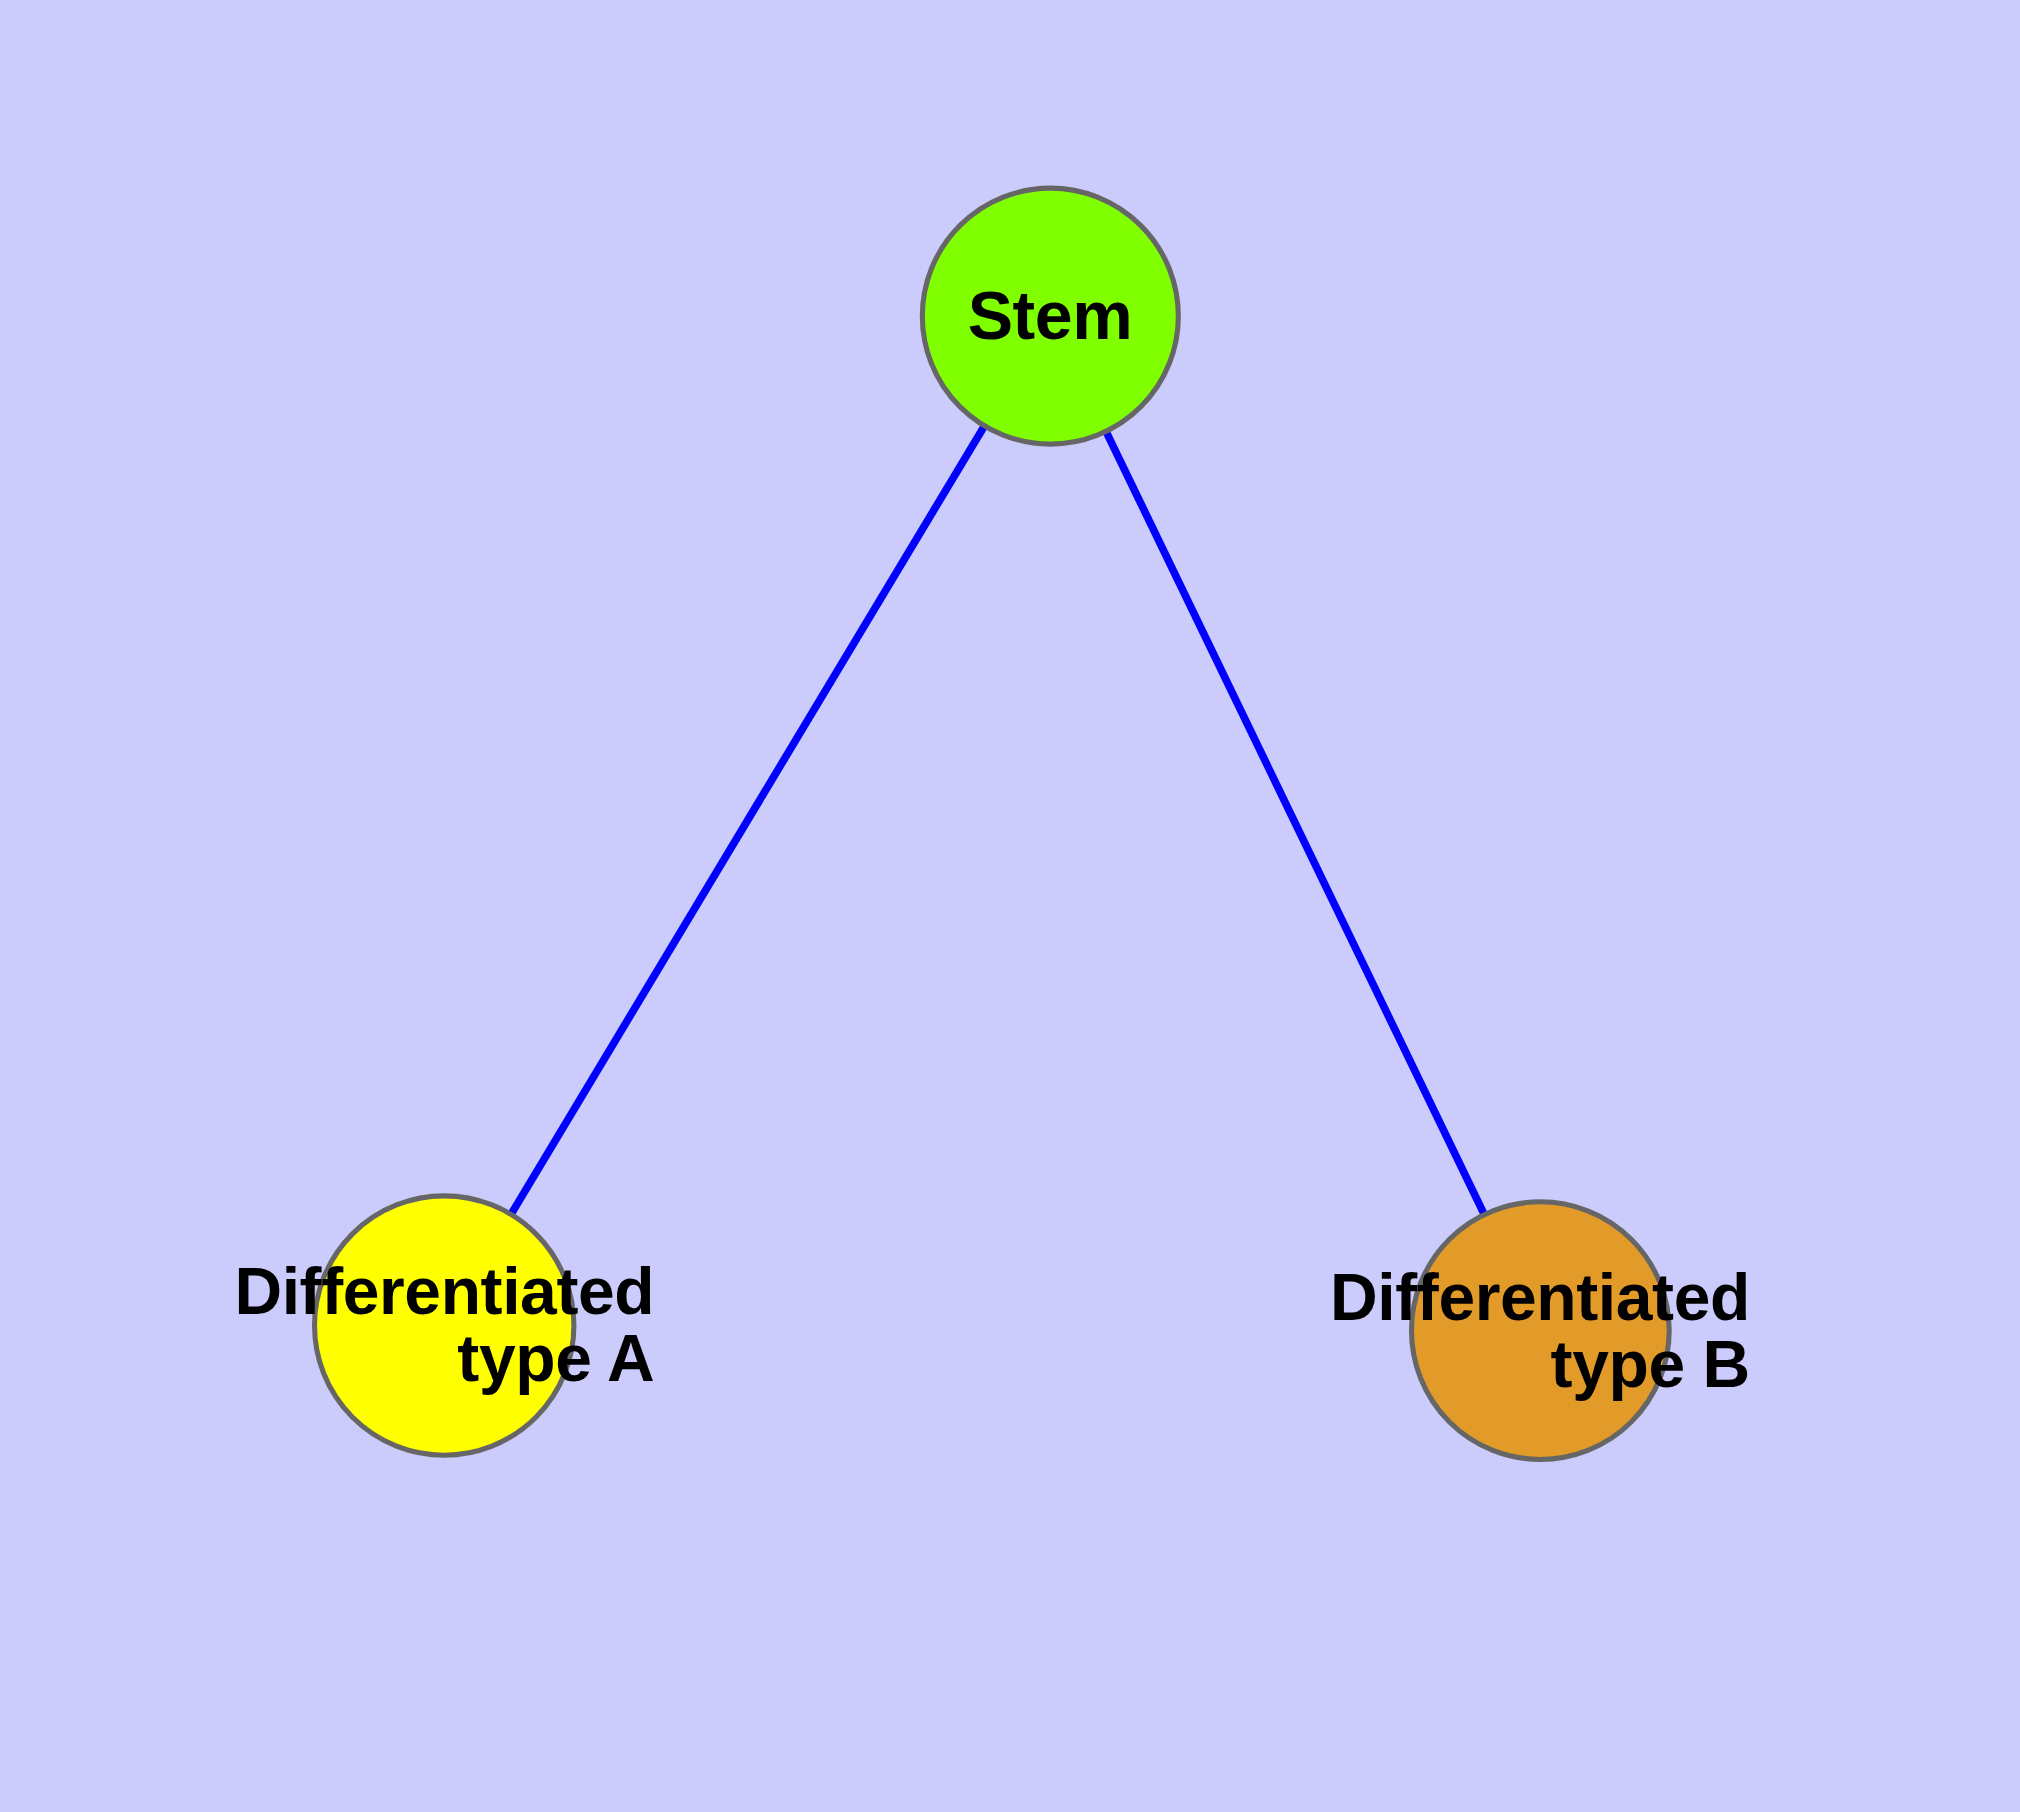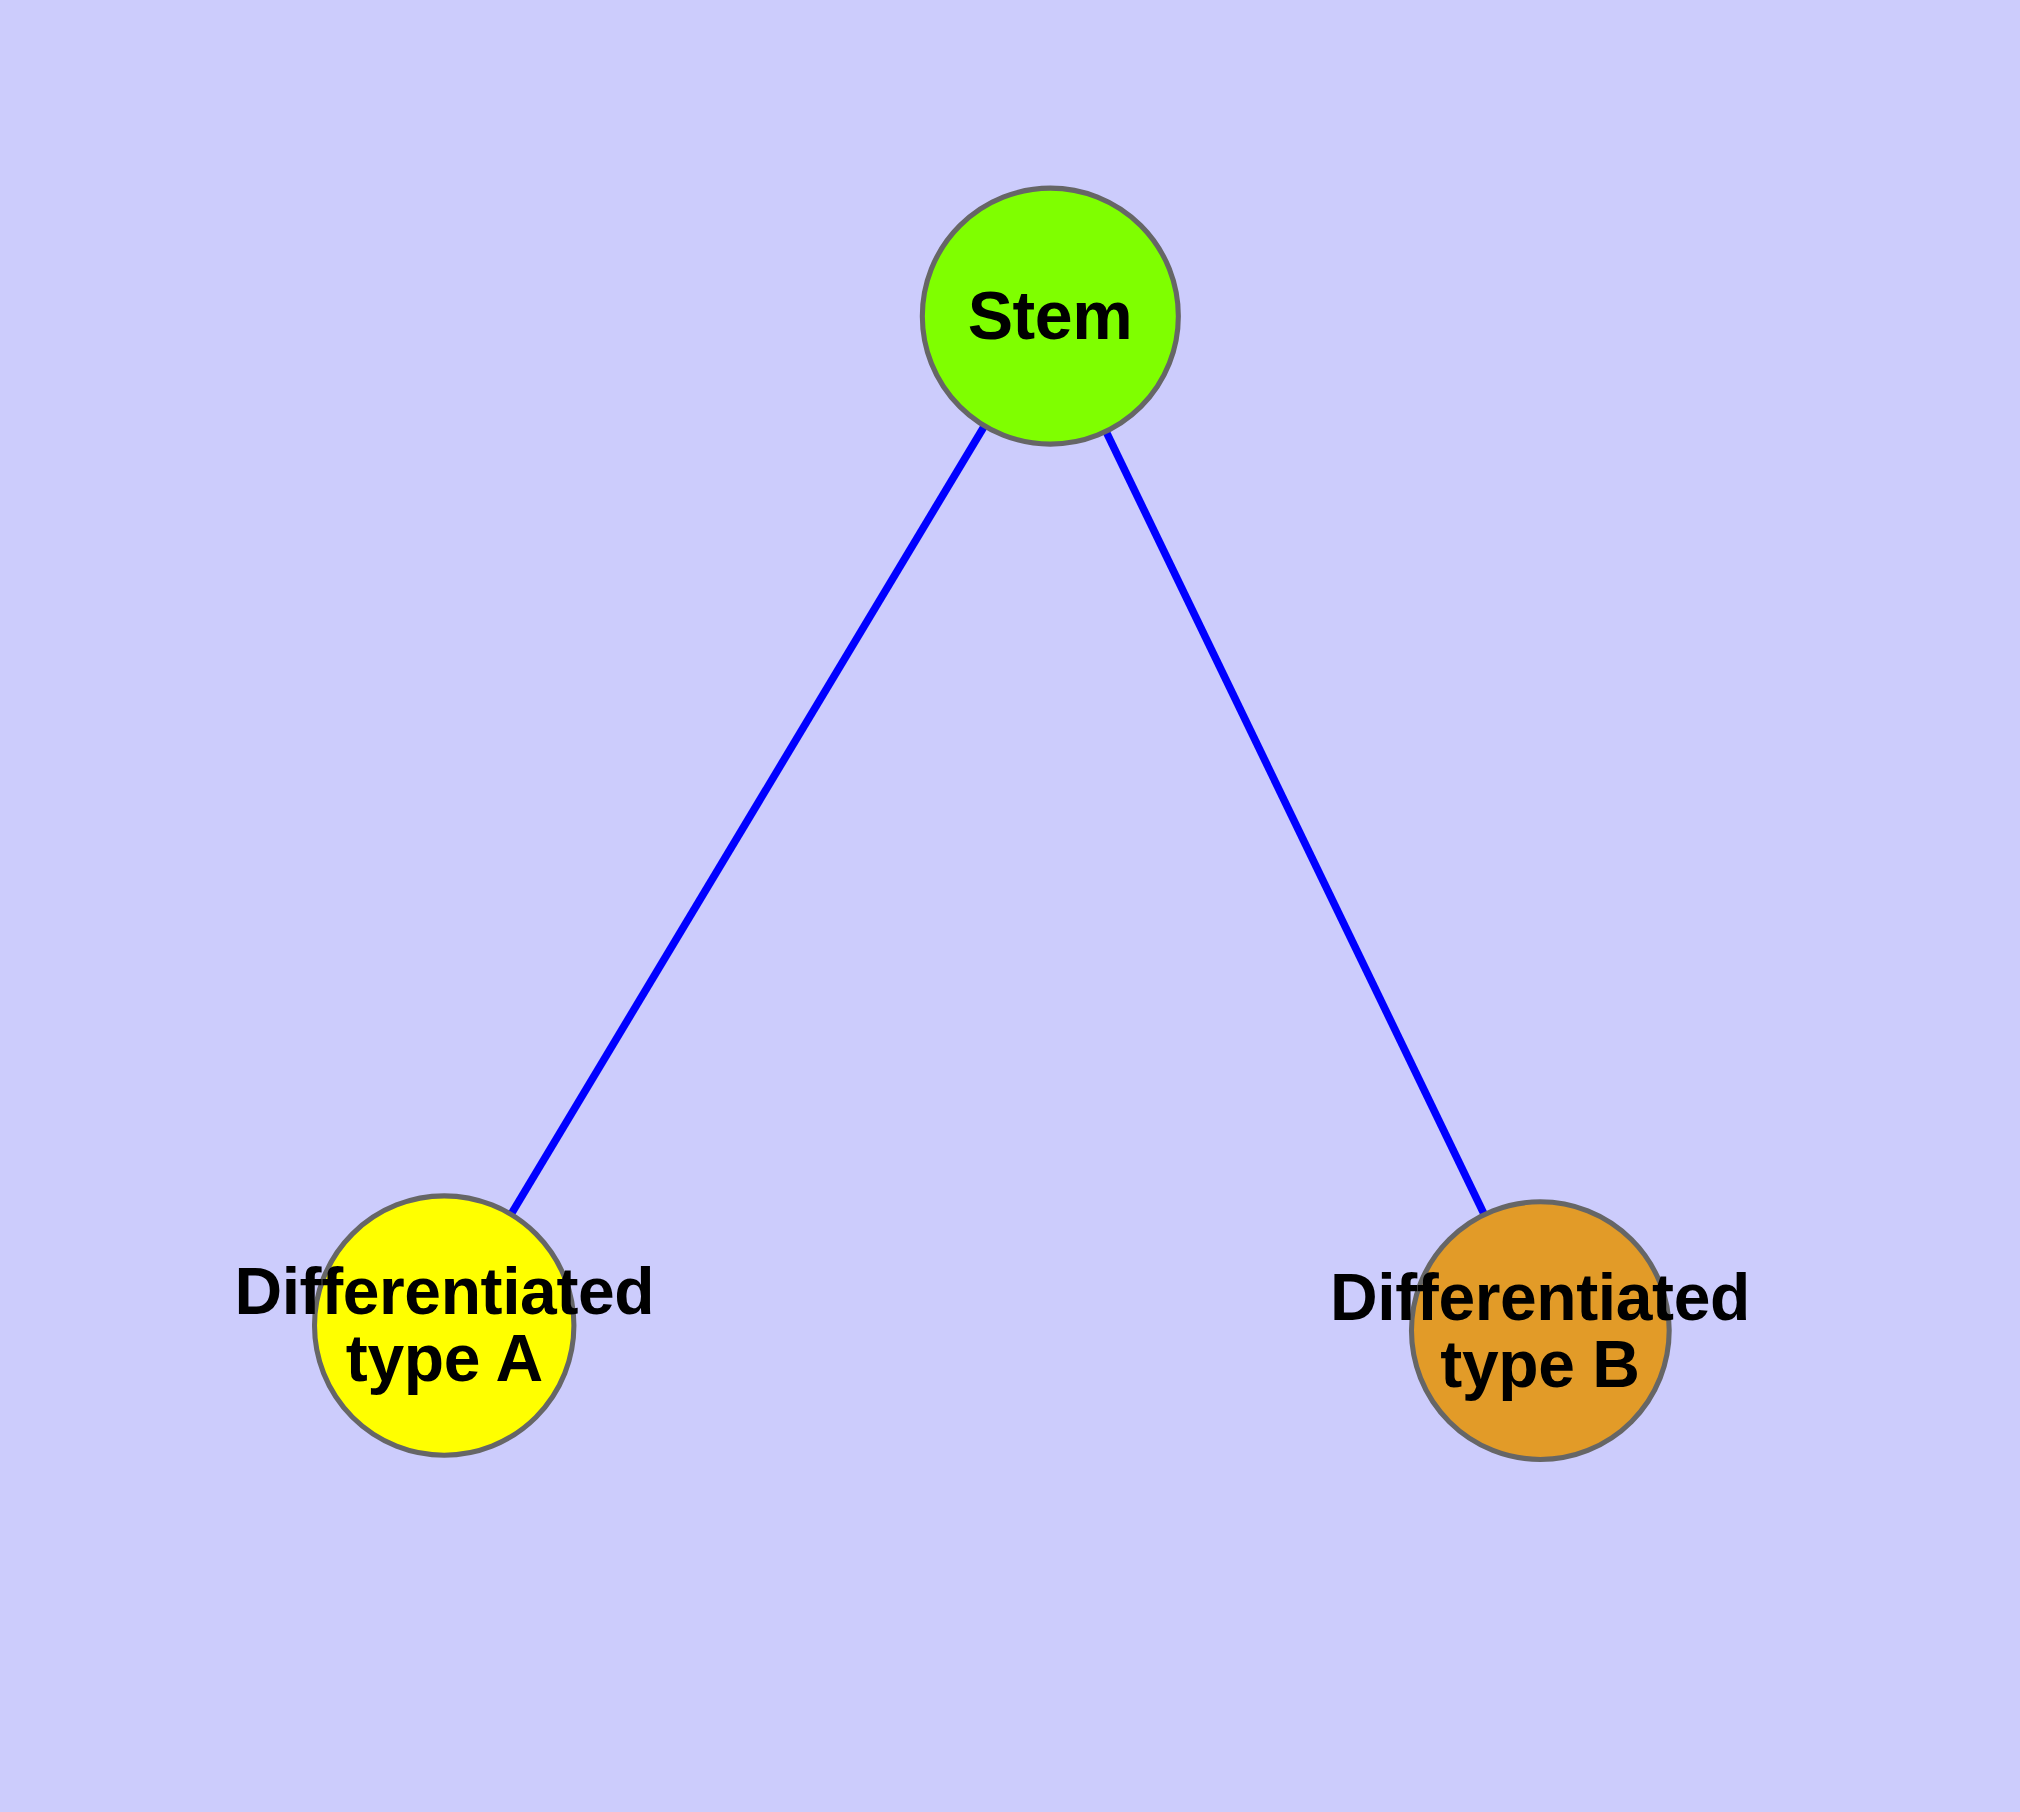--- a/index.html
+++ b/index.html
@@ -26,21 +26,21 @@
     position: absolute;
     text-align: center;
     font-weight: bold;
     color: #000000;
     line-height: 1.02;
     white-space: pre;
     letter-spacing: -0.4px;
     pointer-events: none;
   }
   .label-stem   { font-size: 68px; }
-  .label-leaf   { font-size: 66px; }
+  .label-leaf   { font-size: 66px; text-align: right; }
 </style>
 </head>
 <body>
 
 <div id="canvas" style="width: 2021px; height: 1812px; background: rgb(204, 204, 252);">
 
   <svg id="graph-svg" viewBox="0 0 2384 2138" preserveAspectRatio="none">
     <g id="edge-layer">
         <line x1="1163.3380024412666" y1="499.03278194748464" x2="600.6914124915054" y2="1436.2524863253386" stroke="#0000ff" stroke-width="9" stroke-linecap="butt"></line>
         <line x1="1302.920483017466" y1="505.3751179444756" x2="1752.644683764728" y2="1436.7243710490993" stroke="#0000ff" stroke-width="9" stroke-linecap="butt"></line>

